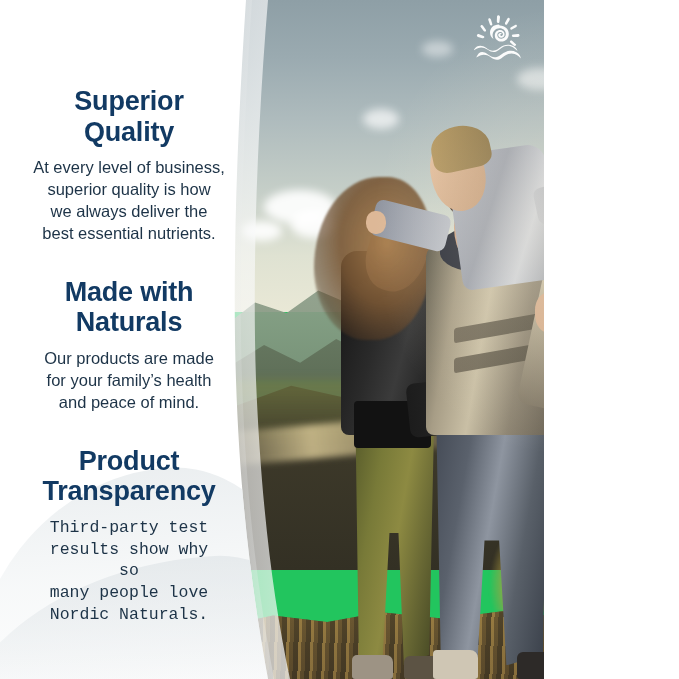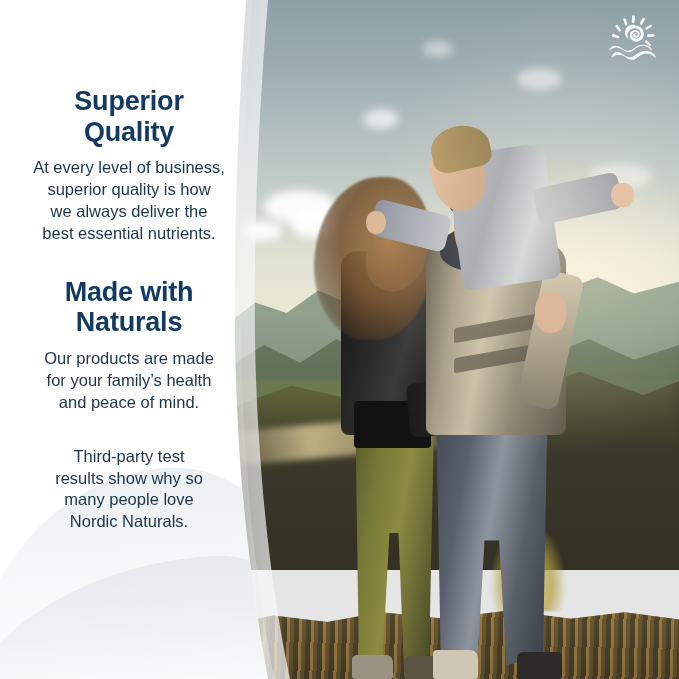--- a/index.html
+++ b/index.html
@@ -1,21 +1,21 @@
 <!DOCTYPE html>
 <html><head>
 <meta charset="utf-8">
 <style>
   html,body{margin:0;padding:0;background:#ffffff;}
   *{box-sizing:border-box;}
   .stage{
     position:relative;
-    width:679px;height:679px;
+    width:544px;height:679px;
     overflow:hidden;
-    background:#e5e5e5;
+    background:#22c55e;
     font-family:"Liberation Sans","DejaVu Sans",sans-serif;
   }
 
   
   .photo{
     position:absolute;
     left:228px;top:0;width:451px;height:679px;
     overflow:hidden;
   }
   .photo-inner{position:absolute;inset:0;}
@@ -255,21 +255,21 @@
     font-size:27px;line-height:1.13;font-weight:700;
     color:#123a63;letter-spacing:-0.2px;margin:0 0 10px 0;
     white-space:pre-line;
   }
   .body{
     font-size:16.5px;line-height:1.33;font-weight:400;
     color:#1d3347;margin:0;white-space:pre-line;text-align:center;
   }
   .b1 .body{padding:0 14px;}
   .b2 .body{padding:0 20px;}
-  .b3 .body{padding:0 30px;}
+  .b3 .body{padding:0 30px;font-family:Liberation Mono, monospace;}
   .b2{margin-top:38px;}
   .b3{margin-top:40px;}
 
   
   .logo{
     position:absolute;right:16px;top:14px;width:58px;height:52px;
     opacity:.96;
   }
   .logo svg{display:block;width:100%;height:100%;}
 </style>
@@ -356,20 +356,22 @@
 
     <div class="block b2">
       <h2 class="heading">Made with
 Naturals</h2>
       <p class="body">Our products are made
 for your family’s health
 and peace of mind.</p>
     </div>
 
     <div class="block b3">
+      <h2 class="heading">Product
+Transparency</h2>
       <p class="body">Third-party test
 results show why so
 many people love
 Nordic Naturals.</p>
     </div>
 
   </div>
 
   <div class="logo">
     <svg viewBox="0 0 58 52" aria-hidden="true">

